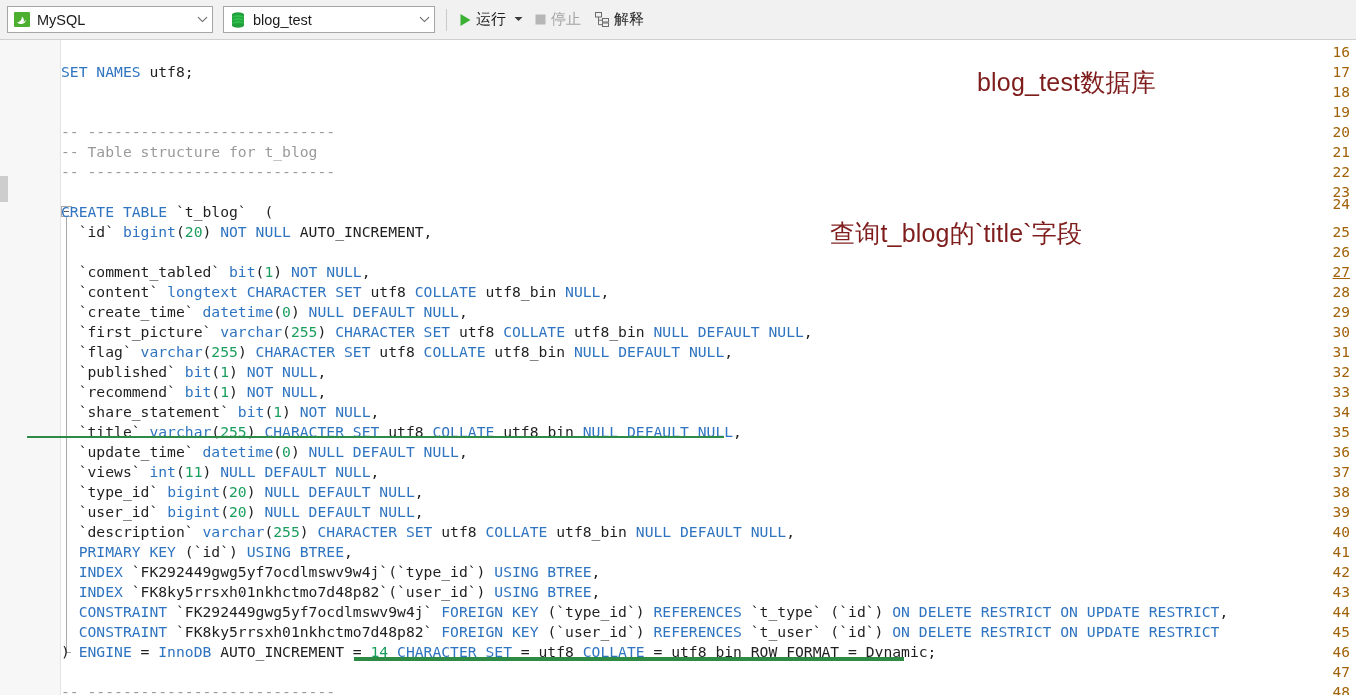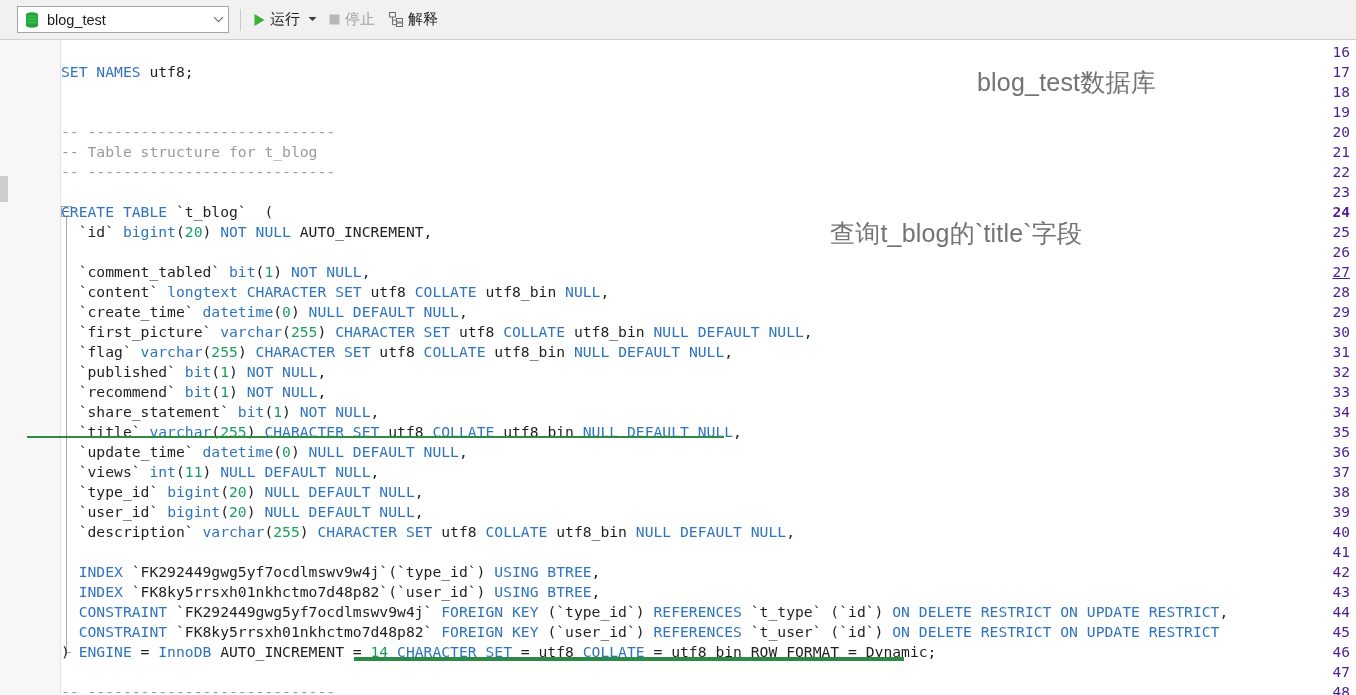--- a/index.html
+++ b/index.html
@@ -68,21 +68,21 @@
   .gutter {
     position:absolute; left:9px; top:0; width:51px; height:655px;
     background:#f7f7f7;
   }
   .gutter-edge {
     position:absolute; left:60px; top:0; width:1px; height:655px; background:#e4e4e4;
   }
   .lineno {
     position:absolute; right:6px; width:44px; text-align:right;
     font-family:"DejaVu Sans Mono", monospace;
-    font-size:14.5px; color:#4c1d95; line-height:20px; height:20px;
+    font-size:14.5px; color:#a16207; line-height:20px; height:20px;
   }
   .foldbox {
     position:absolute; left:61px; width:11px; height:11px;
     border:1px solid #a8a8a8; background:#fff; box-sizing:border-box;
   }
   .foldbox:before {
     content:""; position:absolute; left:2px; top:4px; width:5px; height:1px; background:#555;
   }
   .foldline {
     position:absolute; left:66px; width:1px; background:#a8a8a8;
@@ -102,41 +102,56 @@
     color:#1a1a1a;
   }
   .kw  { color:#2f74c0; }
   .num { color:#1a9e5e; }
   .cmt { color:#9a9a9a; }
   .pln { color:#1f1f1f; }
 
   
   .anno {
     position:absolute;
-    color:#737373;
+    color:#7f1d1d;
     font-family:"Liberation Sans", sans-serif;
     font-size:25px;
     font-weight:400;
     white-space:nowrap;
     letter-spacing:0.2px;
   }
   .hl-underline {
     position:absolute;
     background:#2e8b45;
   }
   .hl-thick { height:4px; }
   .hl-thin  { height:2px; }
 </style>
 </head>
 <body>
 
 <div id="app">
 
   <div class="toolbar">
 
+    <div class="combo conn">
+      <span class="cicon">
+        <svg width="16" height="15" viewBox="0 0 16 15">
+          <rect x="0" y="0" width="16" height="15" rx="1" fill="#4caf30"></rect>
+          <path d="M3 10.5c2.2-.3 3.6-1.6 4.4-3.2.5-1 .6-2 .5-2.9 .9 .7 1.6 1.7 1.9 2.9 .2 .9 .1 1.8-.3 2.6 1-.5 1.8-1.4 2.1-2.5 .2 1.4-.3 2.8-1.4 3.7-1.1 .9-2.6 1.2-4 .9-1.2-.2-2.3-.8-3.2-1.5z" fill="#ffffff"></path>
+          <circle cx="4.2" cy="9.6" r=".55" fill="#4caf30"></circle>
+        </svg>
+      </span>
+      <span class="ctext">MySQL</span>
+      <span class="carrow">
+        <svg width="11" height="7" viewBox="0 0 11 7">
+            <path d="M1 1.2 L5.5 5.6 L10 1.2" stroke="#666" stroke-width="1.1" fill="none"></path>
+          </svg>
+      </span>
+    </div>
 
     <div class="combo db">
       <span class="cicon">
         <svg width="14" height="16" viewBox="0 0 14 16">
           <ellipse cx="7" cy="2.4" rx="6" ry="2.1" fill="#22a03c"></ellipse>
           <rect x="1" y="2.4" width="12" height="2.6" fill="#22a03c"></rect>
           <ellipse cx="7" cy="5.2" rx="6" ry="2.1" fill="#2fbd4c"></ellipse>
           <rect x="1" y="5.4" width="12" height="2.6" fill="#22a03c"></rect>
           <ellipse cx="7" cy="8.2" rx="6" ry="2.1" fill="#2fbd4c"></ellipse>
           <rect x="1" y="8.4" width="12" height="2.6" fill="#22a03c"></rect>
@@ -204,21 +219,21 @@
 
     <div id="gutter-nums">
         <div class="lineno" style="top: 2px;">16</div>
         <div class="lineno" style="top: 22px;">17</div>
         <div class="lineno" style="top: 42px;">18</div>
         <div class="lineno" style="top: 62px;">19</div>
         <div class="lineno" style="top: 82px;">20</div>
         <div class="lineno" style="top: 102px;">21</div>
         <div class="lineno" style="top: 122px;">22</div>
         <div class="lineno" style="top: 142px;">23</div>
-        <div class="lineno" style="top: 162px; font-weight: bold;">24</div>
+        <div class="lineno" style="top: 154px;">24</div>
         <div class="lineno" style="top: 182px;">25</div>
         <div class="lineno" style="top: 202px;">26</div>
         <div class="lineno" style="top: 222px; text-decoration: underline;">27</div>
         <div class="lineno" style="top: 242px;">28</div>
         <div class="lineno" style="top: 262px;">29</div>
         <div class="lineno" style="top: 282px;">30</div>
         <div class="lineno" style="top: 302px;">31</div>
         <div class="lineno" style="top: 322px;">32</div>
         <div class="lineno" style="top: 342px;">33</div>
         <div class="lineno" style="top: 362px;">34</div>
@@ -259,20 +274,21 @@
         <div class="cline" style="top: 302px;"><span class="pln">  `flag` </span><span class="kw">varchar</span><span class="pln">(</span><span class="num">255</span><span class="pln">) </span><span class="kw">CHARACTER SET </span><span class="pln">utf8 </span><span class="kw">COLLATE </span><span class="pln">utf8_bin </span><span class="kw">NULL DEFAULT NULL</span><span class="pln">,</span></div>
         <div class="cline" style="top: 322px;"><span class="pln">  `published` </span><span class="kw">bit</span><span class="pln">(</span><span class="num">1</span><span class="pln">) </span><span class="kw">NOT NULL</span><span class="pln">,</span></div>
         <div class="cline" style="top: 342px;"><span class="pln">  `recommend` </span><span class="kw">bit</span><span class="pln">(</span><span class="num">1</span><span class="pln">) </span><span class="kw">NOT NULL</span><span class="pln">,</span></div>
         <div class="cline" style="top: 362px;"><span class="pln">  `share_statement` </span><span class="kw">bit</span><span class="pln">(</span><span class="num">1</span><span class="pln">) </span><span class="kw">NOT NULL</span><span class="pln">,</span></div>
         <div class="cline" style="top: 382px;"><span class="pln">  `title` </span><span class="kw">varchar</span><span class="pln">(</span><span class="num">255</span><span class="pln">) </span><span class="kw">CHARACTER SET </span><span class="pln">utf8 </span><span class="kw">COLLATE </span><span class="pln">utf8 bin </span><span class="kw">NULL DEFAULT NULL</span><span class="pln">,</span></div>
         <div class="cline" style="top: 402px;"><span class="pln">  `update_time` </span><span class="kw">datetime</span><span class="pln">(</span><span class="num">0</span><span class="pln">) </span><span class="kw">NULL DEFAULT NULL</span><span class="pln">,</span></div>
         <div class="cline" style="top: 422px;"><span class="pln">  `views` </span><span class="kw">int</span><span class="pln">(</span><span class="num">11</span><span class="pln">) </span><span class="kw">NULL DEFAULT NULL</span><span class="pln">,</span></div>
         <div class="cline" style="top: 442px;"><span class="pln">  `type_id` </span><span class="kw">bigint</span><span class="pln">(</span><span class="num">20</span><span class="pln">) </span><span class="kw">NULL DEFAULT NULL</span><span class="pln">,</span></div>
         <div class="cline" style="top: 462px;"><span class="pln">  `user_id` </span><span class="kw">bigint</span><span class="pln">(</span><span class="num">20</span><span class="pln">) </span><span class="kw">NULL DEFAULT NULL</span><span class="pln">,</span></div>
         <div class="cline" style="top: 482px;"><span class="pln">  `description` </span><span class="kw">varchar</span><span class="pln">(</span><span class="num">255</span><span class="pln">) </span><span class="kw">CHARACTER SET </span><span class="pln">utf8 </span><span class="kw">COLLATE </span><span class="pln">utf8_bin </span><span class="kw">NULL DEFAULT NULL</span><span class="pln">,</span></div>
+        <div class="cline" style="top: 502px;"><span class="kw">  PRIMARY KEY </span><span class="pln">(`id`) </span><span class="kw">USING BTREE</span><span class="pln">,</span></div>
         <div class="cline" style="top: 522px;"><span class="kw">  INDEX </span><span class="pln">`FK292449gwg5yf7ocdlmswv9w4j`(`type_id`) </span><span class="kw">USING BTREE</span><span class="pln">,</span></div>
         <div class="cline" style="top: 542px;"><span class="kw">  INDEX </span><span class="pln">`FK8ky5rrsxh01nkhctmo7d48p82`(`user_id`) </span><span class="kw">USING BTREE</span><span class="pln">,</span></div>
         <div class="cline" style="top: 562px;"><span class="kw">  CONSTRAINT </span><span class="pln">`FK292449gwg5yf7ocdlmswv9w4j` </span><span class="kw">FOREIGN KEY </span><span class="pln">(`type_id`) </span><span class="kw">REFERENCES </span><span class="pln">`t_type` (`id`) </span><span class="kw">ON DELETE RESTRICT ON UPDATE RESTRICT</span><span class="pln">,</span></div>
         <div class="cline" style="top: 582px;"><span class="kw">  CONSTRAINT </span><span class="pln">`FK8ky5rrsxh01nkhctmo7d48p82` </span><span class="kw">FOREIGN KEY </span><span class="pln">(`user_id`) </span><span class="kw">REFERENCES </span><span class="pln">`t_user` (`id`) </span><span class="kw">ON DELETE RESTRICT ON UPDATE RESTRICT</span></div>
         <div class="cline" style="top: 602px;"><span class="pln">) </span><span class="kw">ENGINE </span><span class="pln">= </span><span class="kw">InnoDB </span><span class="pln">AUTO_INCREMENT = </span><span class="num">14</span><span class="pln"> </span><span class="kw">CHARACTER SET </span><span class="pln">= utf8 </span><span class="kw">COLLATE </span><span class="pln">= utf8_bin ROW_FORMAT = Dynamic;</span></div>
         <div class="cline" style="top: 622px;"></div>
         <div class="cline" style="top: 642px;"><span class="cmt">-- ----------------------------</span></div>
       </div>
 
     <div class="hl-underline hl-thin" style="left:27px; top:396px; width:697px;"></div>

